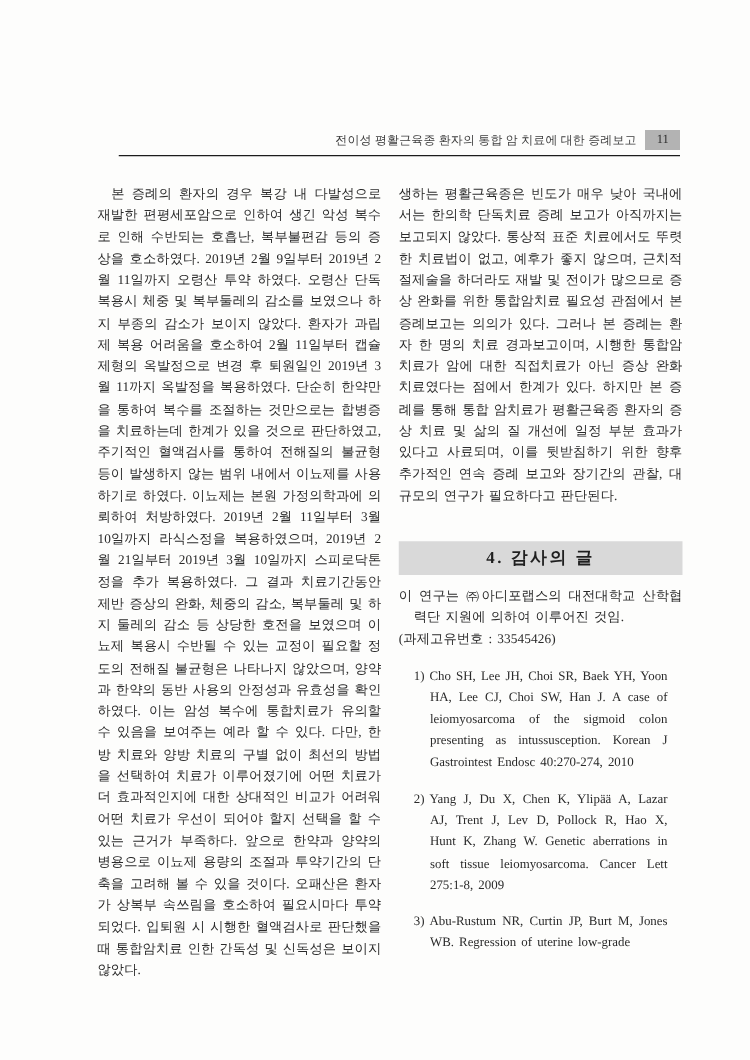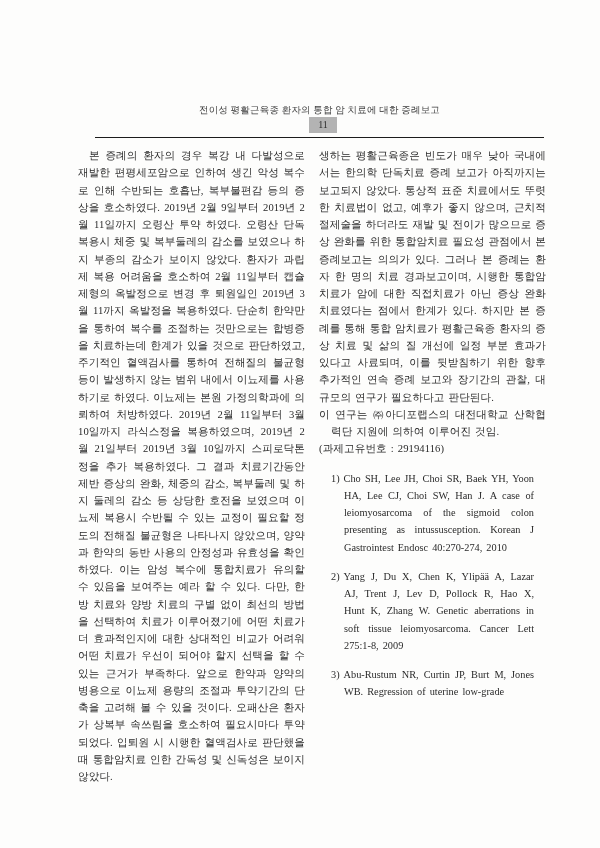--- a/index.html
+++ b/index.html
@@ -17,21 +17,20 @@
   }
   
   .page-header {
     position: absolute;
     left: 95px; right: 56px; top: 104px;
   }
   .header-row {
     display: flex;
     justify-content: flex-end;
     align-items: center;
-    flex-direction: column;
   }
   .running-title {
     font-size: 9.5px;
     letter-spacing: 0.2px;
     color: #3c3c3c;
     white-space: nowrap;
   }
   .page-number-box {
     display: inline-block;
     margin-left: 7px;
@@ -112,23 +111,24 @@
 
   <main class="columns">
 
     <section class="col">
       <p class="para indent">본 증례의 환자의 경우 복강 내 다발성으로 재발한 편평세포암으로 인하여 생긴 악성 복수로 인해 수반되는 호흡난, 복부불편감 등의 증상을 호소하였다. 2019년 2월 9일부터 2019년 2월 11일까지 오령산 투약 하였다. 오령산 단독 복용시 체중 및 복부둘레의 감소를 보였으나 하지 부종의 감소가 보이지 않았다. 환자가 과립제 복용 어려움을 호소하여 2월 11일부터 캡슐제형의 옥발정으로 변경 후 퇴원일인 2019년 3월 11까지 옥발정을 복용하였다. 단순히 한약만을 통하여 복수를 조절하는 것만으로는 합병증을 치료하는데 한계가 있을 것으로 판단하였고, 주기적인 혈액검사를 통하여 전해질의 불균형 등이 발생하지 않는 범위 내에서 이뇨제를 사용하기로 하였다. 이뇨제는 본원 가정의학과에 의뢰하여 처방하였다. 2019년 2월 11일부터 3월 10일까지 라식스정을 복용하였으며, 2019년 2월 21일부터 2019년 3월 10일까지 스피로닥톤정을 추가 복용하였다. 그 결과 치료기간동안 제반 증상의 완화, 체중의 감소, 복부둘레 및 하지 둘레의 감소 등 상당한 호전을 보였으며 이뇨제 복용시 수반될 수 있는 교정이 필요할 정도의 전해질 불균형은 나타나지 않았으며, 양약과 한약의 동반 사용의 안정성과 유효성을 확인하였다. 이는 암성 복수에 통합치료가 유의할 수 있음을 보여주는 예라 할 수 있다. 다만, 한방 치료와 양방 치료의 구별 없이 최선의 방법을 선택하여 치료가 이루어졌기에 어떤 치료가 더 효과적인지에 대한 상대적인 비교가 어려워 어떤 치료가 우선이 되어야 할지 선택을 할 수 있는 근거가 부족하다. 앞으로 한약과 양약의 병용으로 이뇨제 용량의 조절과 투약기간의 단축을 고려해 볼 수 있을 것이다. 오패산은 환자가 상복부 속쓰림을 호소하여 필요시마다 투약되었다. 입퇴원 시 시행한 혈액검사로 판단했을 때 통합암치료 인한 간독성 및 신독성은 보이지 않았다.</p>
     </section>
 
     <section class="col">
       <p class="para">생하는 평활근육종은 빈도가 매우 낮아 국내에서는 한의학 단독치료 증례 보고가 아직까지는 보고되지 않았다. 통상적 표준 치료에서도 뚜렷한 치료법이 없고, 예후가 좋지 않으며, 근치적 절제술을 하더라도 재발 및 전이가 많으므로 증상 완화를 위한 통합암치료 필요성 관점에서 본 증례보고는 의의가 있다. 그러나 본 증례는 환자 한 명의 치료 경과보고이며, 시행한 통합암치료가 암에 대한 직접치료가 아닌 증상 완화 치료였다는 점에서 한계가 있다. 하지만 본 증례를 통해 통합 암치료가 평활근육종 환자의 증상 치료 및 삶의 질 개선에 일정 부분 효과가 있다고 사료되며, 이를 뒷받침하기 위한 향후 추가적인 연속 증례 보고와 장기간의 관찰, 대규모의 연구가 필요하다고 판단된다.</p>
 
+      <h2 class="section-heading">4. 감사의 글</h2>
 
       <p class="para ack-hang">이 연구는 ㈜아디포랩스의 대전대학교 산학협력단 지원에 의하여 이루어진 것임.</p>
-      <p class="para ack-num">(과제고유번호 : 29194116)</p>
+      <p class="para ack-num">(과제고유번호 : 33545426)</p>
 
 
       <ol class="ref-list">
         <li class="ref-item">
           <span class="ref-marker">1)</span><span>Cho SH, Lee JH, Choi SR, Baek YH, Yoon HA, Lee CJ, Choi SW, Han J. A case of leiomyosarcoma of the sigmoid colon presenting as intussusception. Korean J Gastrointest Endosc 40:270-274, 2010</span>
         </li>
         <li class="ref-item">
           <span class="ref-marker">2)</span><span>Yang J, Du X, Chen K, Ylipää A, Lazar AJ, Trent J, Lev D, Pollock R, Hao X, Hunt K, Zhang W. Genetic aberrations in soft tissue leiomyosarcoma. Cancer Lett 275:1-8, 2009</span>
         </li>
         <li class="ref-item">

